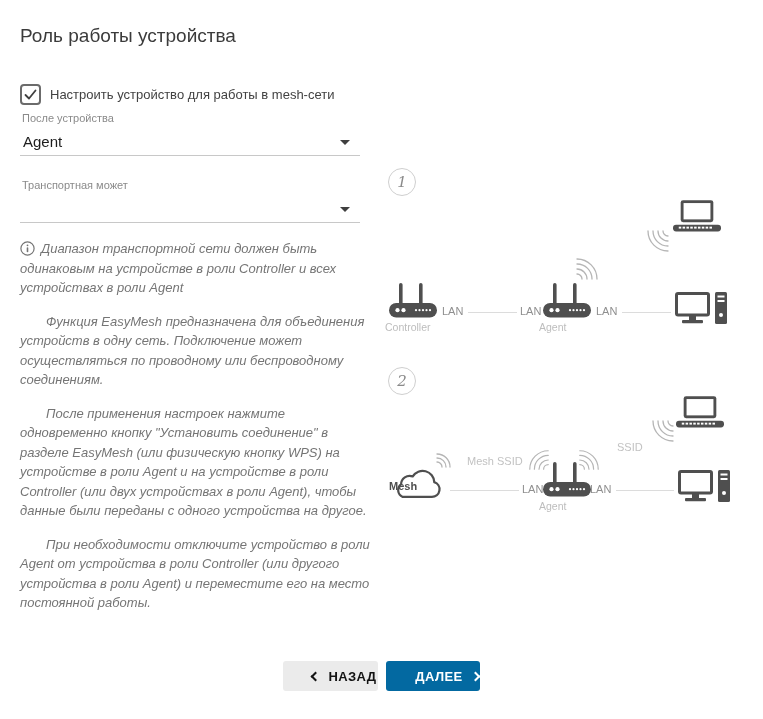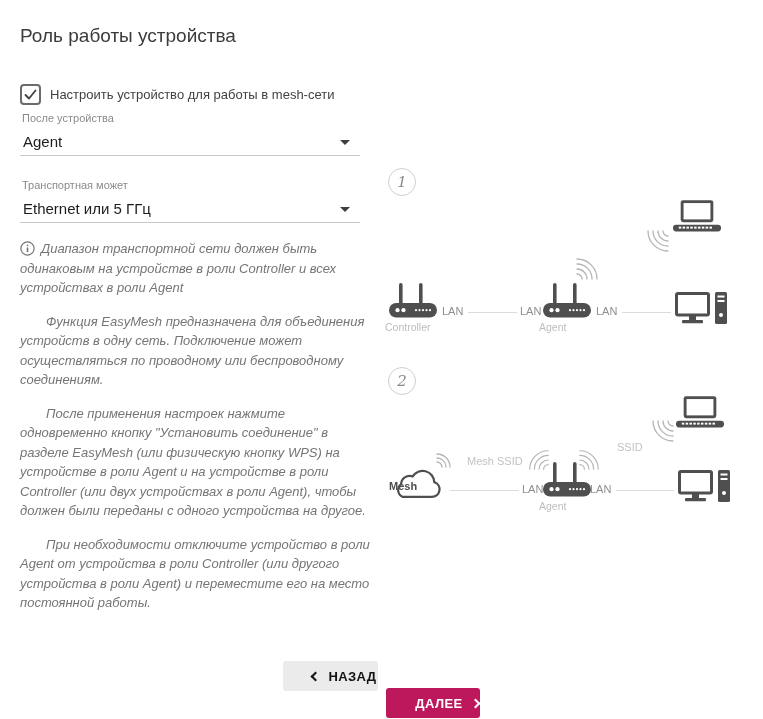--- a/index.html
+++ b/index.html
@@ -43,21 +43,21 @@
   .light-label { font-size:11px; color:#c2c2c2; }
   .conn-line { height:1px; background:#dcdcdc; }
   .wave path { fill:none; stroke:#b5b5b5; stroke-width:1.3; stroke-linecap:round; }
   .cloud-text { font-size:11px; font-weight:600; color:#4f4f4f; text-align:left; }
 
   
   .btn { position:absolute; top:661px; height:30px; border:none; border-radius:3px;
          font-family:"Liberation Sans",sans-serif; font-size:13px; font-weight:bold; letter-spacing:.4px;
          display:flex; align-items:center; justify-content:center; gap:9px; cursor:pointer;padding-left:28px; }
   .btn-back { left:283px; width:95px; background:#ebebeb; color:#141414; }
-  .btn-next { left:386px; width:94px; background:#be185d; color:#ffffff;margin-top:27px; }
+  .btn-next { left:386px; width:94px; background:#0369a1; color:#ffffff; }
   .chev { width:7px; height:7px; display:inline-block; flex:0 0 auto; }
   .chev-left  { border-left:2.5px solid currentColor; border-bottom:2.5px solid currentColor; transform:rotate(45deg); }
   .chev-right { border-top:2.5px solid currentColor; border-right:2.5px solid currentColor; transform:rotate(45deg); }
 </style>
 </head>
 <body>
 
 <div class="page">
 
   <h1 class="page-title">Роль работы устройства</h1>
@@ -75,33 +75,32 @@
     <div class="select-label">После устройства</div>
     <div class="select">
       <span class="select-value">Agent</span>
       <span class="select-arrow"></span>
     </div>
   </div>
 
   <div class="select-group sg-transport">
     <div class="select-label">Транспортная может</div>
     <div class="select">
-      <span class="select-value">Ethernet или 5 ГГц</span>
       <span class="select-arrow"></span>
     </div>
   </div>
 
   <div class="notes">
     <p class="note"><svg class="info-icon" viewBox="0 0 15 15">
           <circle cx="7.5" cy="7.5" r="6.6" fill="none" stroke="#757575" stroke-width="1.2"></circle>
           <circle cx="7.5" cy="4.3" r="0.9" fill="#757575"></circle>
           <rect x="6.7" y="6.3" width="1.6" height="5" rx="0.8" fill="#757575"></rect>
         </svg><span>Диапазон транспортной сети должен быть одинаковым на устройстве в роли Controller и всех устройствах в роли Agent</span></p>
     <p class="note indent">Функция EasyMesh предназначена для объединения устройств в одну сеть. Подключение может осуществляться по проводному или беспроводному соединениям.</p>
-    <p class="note indent">После применения настроек нажмите одновременно кнопку "Установить соединение" в разделе EasyMesh (или физическую кнопку WPS) на устройстве в роли Agent и на устройстве в роли Controller (или двух устройствах в роли Agent), чтобы должен были переданы с одного устройства на другое.</p>
+    <p class="note indent">После применения настроек нажмите одновременно кнопку "Установить соединение" в разделе EasyMesh (или физическую кнопку WPS) на устройстве в роли Agent и на устройстве в роли Controller (или двух устройствах в роли Agent), чтобы данные были переданы с одного устройства на другое.</p>
     <p class="note indent">При необходимости отключите устройство в роли Agent от устройства в роли Controller (или другого устройства в роли Agent) и переместите его на место постоянной работы.</p>
   </div>
 
   <div class="diagram-layer">
 
     <div class="abs step-circle" style="left:388px; top:168px;">
       <span>1</span>
     </div>
 
     <svg class="abs" style="left:673px; top:200px;" width="48" height="33" viewBox="0 0 50 34">

